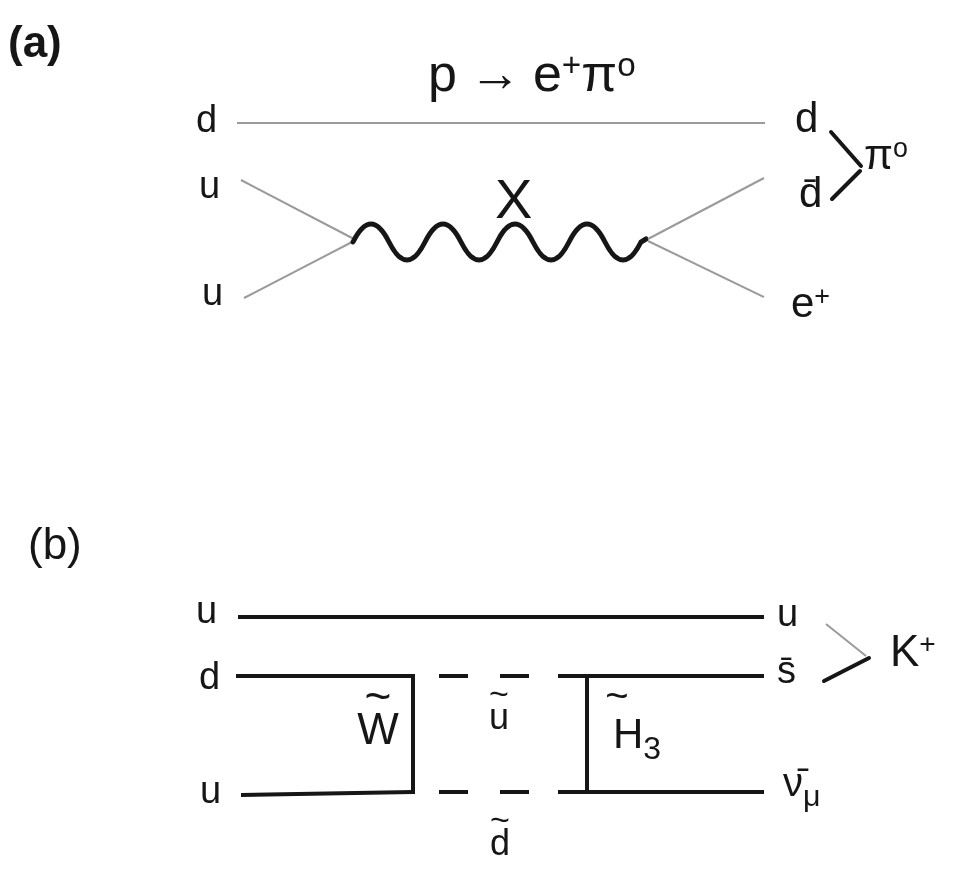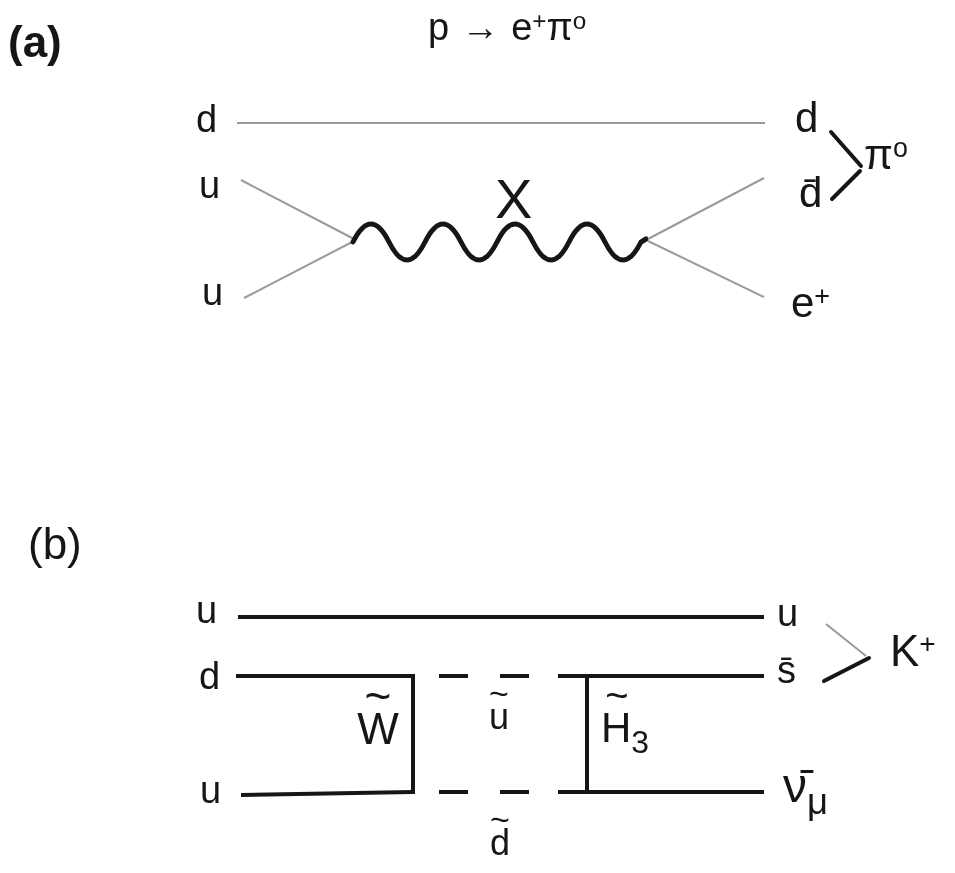--- a/index.html
+++ b/index.html
@@ -11,44 +11,44 @@
     position: relative;
     overflow: hidden;
   }
   #canvas { position: absolute; left: 0; top: 0; width: 955px; height: 873px; }
   svg.lines { position: absolute; left: 0; top: 0; }
   .ln-black { stroke: #161616; fill: none; }
   .ln-gray  { stroke: #9a9a9a; fill: none; }
   .lbl { position: absolute; line-height: 1; white-space: nowrap; }
   .panel-a { font-size: 44px; font-weight: bold; }
   .panel-b { font-size: 44px; }
-  .title { font-size: 38px; }
+  .title { font-size: 52px; margin-top: 39px; }
   .title .arrow { padding: 0 12px; }
   .quark { font-size: 38px; }
   .big-x { font-size: 56px; }
   .out42 { font-size: 42px; }
   .k44 { font-size: 44px; }
-  .nu40 { font-size: 48px; }
+  .nu40 { font-size: 40px; }
   .sp { font-size: 0.64em; vertical-align: 0.45em; }   
   .sb { font-size: 0.76em; vertical-align: -0.34em; }  
   .sparticle { position: absolute; text-align: center; }
   .sparticle .tilde { display: block; overflow: visible; }
   .sparticle .letter { display: block; }
   .wino { left: 350px; top: 684px; width: 56px; }
   .wino .tilde { font-size: 46px; height: 24px; line-height: 24px; }
   .wino .letter { font-size: 44px; height: 42px; line-height: 42px; }
   .squp { left: 477px; top: 684px; width: 44px; }
   .squp .tilde { font-size: 34px; height: 18px; line-height: 18px; }
   .squp .letter { font-size: 36px; height: 30px; line-height: 30px; }
   .sqdn { left: 478px; top: 810px; width: 44px; }
   .sqdn .tilde { font-size: 34px; height: 18px; line-height: 18px; }
   .sqdn .letter { font-size: 36px; height: 30px; line-height: 30px; }
   .higgsino { left: 601px; top: 684px; width: 60px; text-align: left; }
   .higgsino .tilde { font-size: 40px; height: 22px; line-height: 22px; width: 32px; text-align: center; }
-  .higgsino .hrow { display: block; font-size: 42px; height: 40px; line-height: 44px; }
+  .higgsino .hrow { display: block; font-size: 42px; height: 40px; line-height: 56px; text-align: right; }
 </style>
 </head>
 <body>
 
 <div id="canvas">
 
   <svg class="lines" width="955" height="873" viewBox="0 0 955 873">
 
     <g>
       <line x1="237" y1="123" x2="765" y2="123" class="ln-gray" stroke-width="2"></line>

